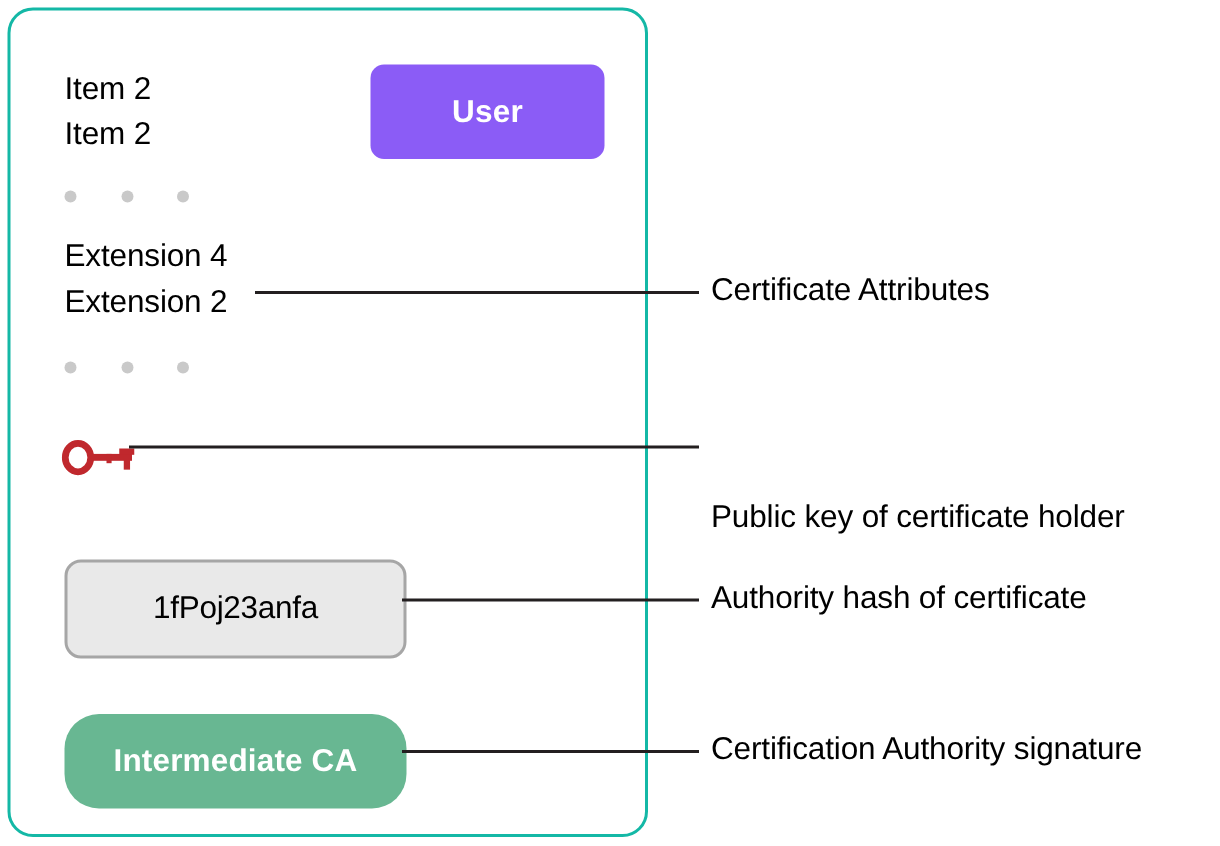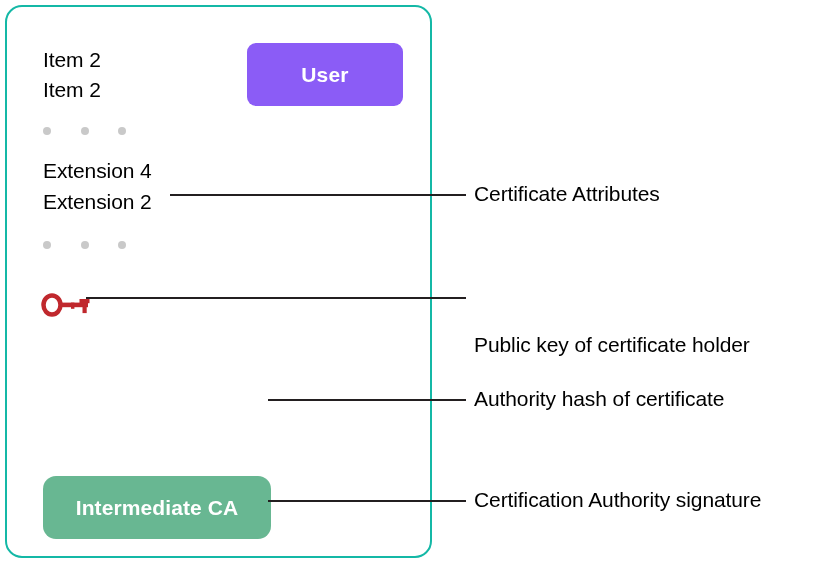--- a/index.html
+++ b/index.html
@@ -118,21 +118,21 @@
     letter-spacing: -0.2px;
   }
 
   
   .ca-box {
     position: absolute;
     left: 36px;
     top: 469px;
     width: 228px;
     height: 63px;
-    border-radius: 13px;
+    border-radius: 23px;
     background: #68b792;
     display: flex;
     align-items: center;
     justify-content: center;
   }
   .ca-box-label {
     color: #ffffff;
     font-size: 21px;
     font-weight: bold;
     letter-spacing: 0.1px;
@@ -199,20 +199,23 @@
         <ellipse cx="11" cy="14" rx="8.5" ry="9.5" fill="none" stroke="#c0282d" stroke-width="4.5"></ellipse>
 
         <rect x="19" y="11.6" width="28" height="4.6" fill="#c0282d"></rect>
 
         <rect x="30" y="11.6" width="3.4" height="6.2" fill="#c0282d"></rect>
         <rect x="41.5" y="11.6" width="4.2" height="10.5" fill="#c0282d"></rect>
         <rect x="38.5" y="8.0" width="10" height="4.2" fill="#c0282d"></rect>
       </svg>
     </div>
 
+    <div class="hash-box">
+      <span class="hash-box-label">1fPoj23anfa</span>
+    </div>
 
     <div class="ca-box">
       <span class="ca-box-label">Intermediate CA</span>
     </div>
 
   </div>
 
   <div class="leader" id="leader-attributes"></div>
   <div class="leader" id="leader-publickey"></div>
   <div class="leader" id="leader-hash"></div>

